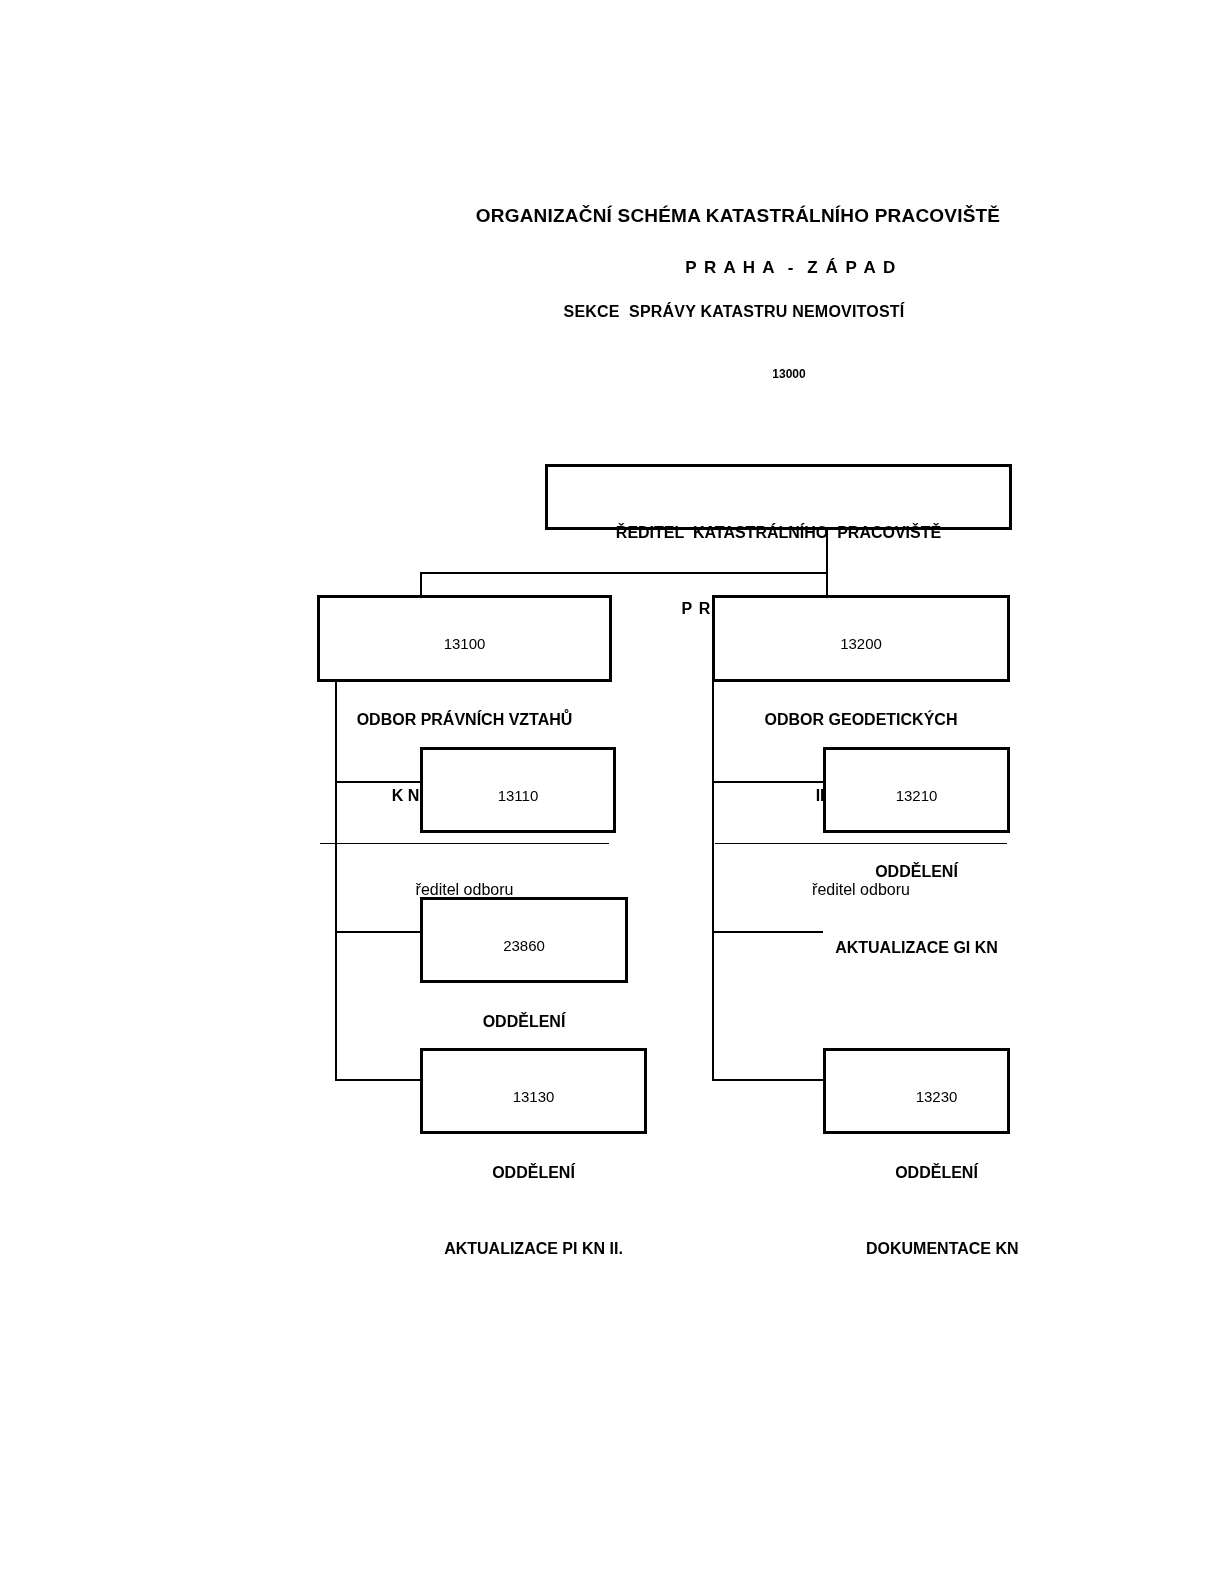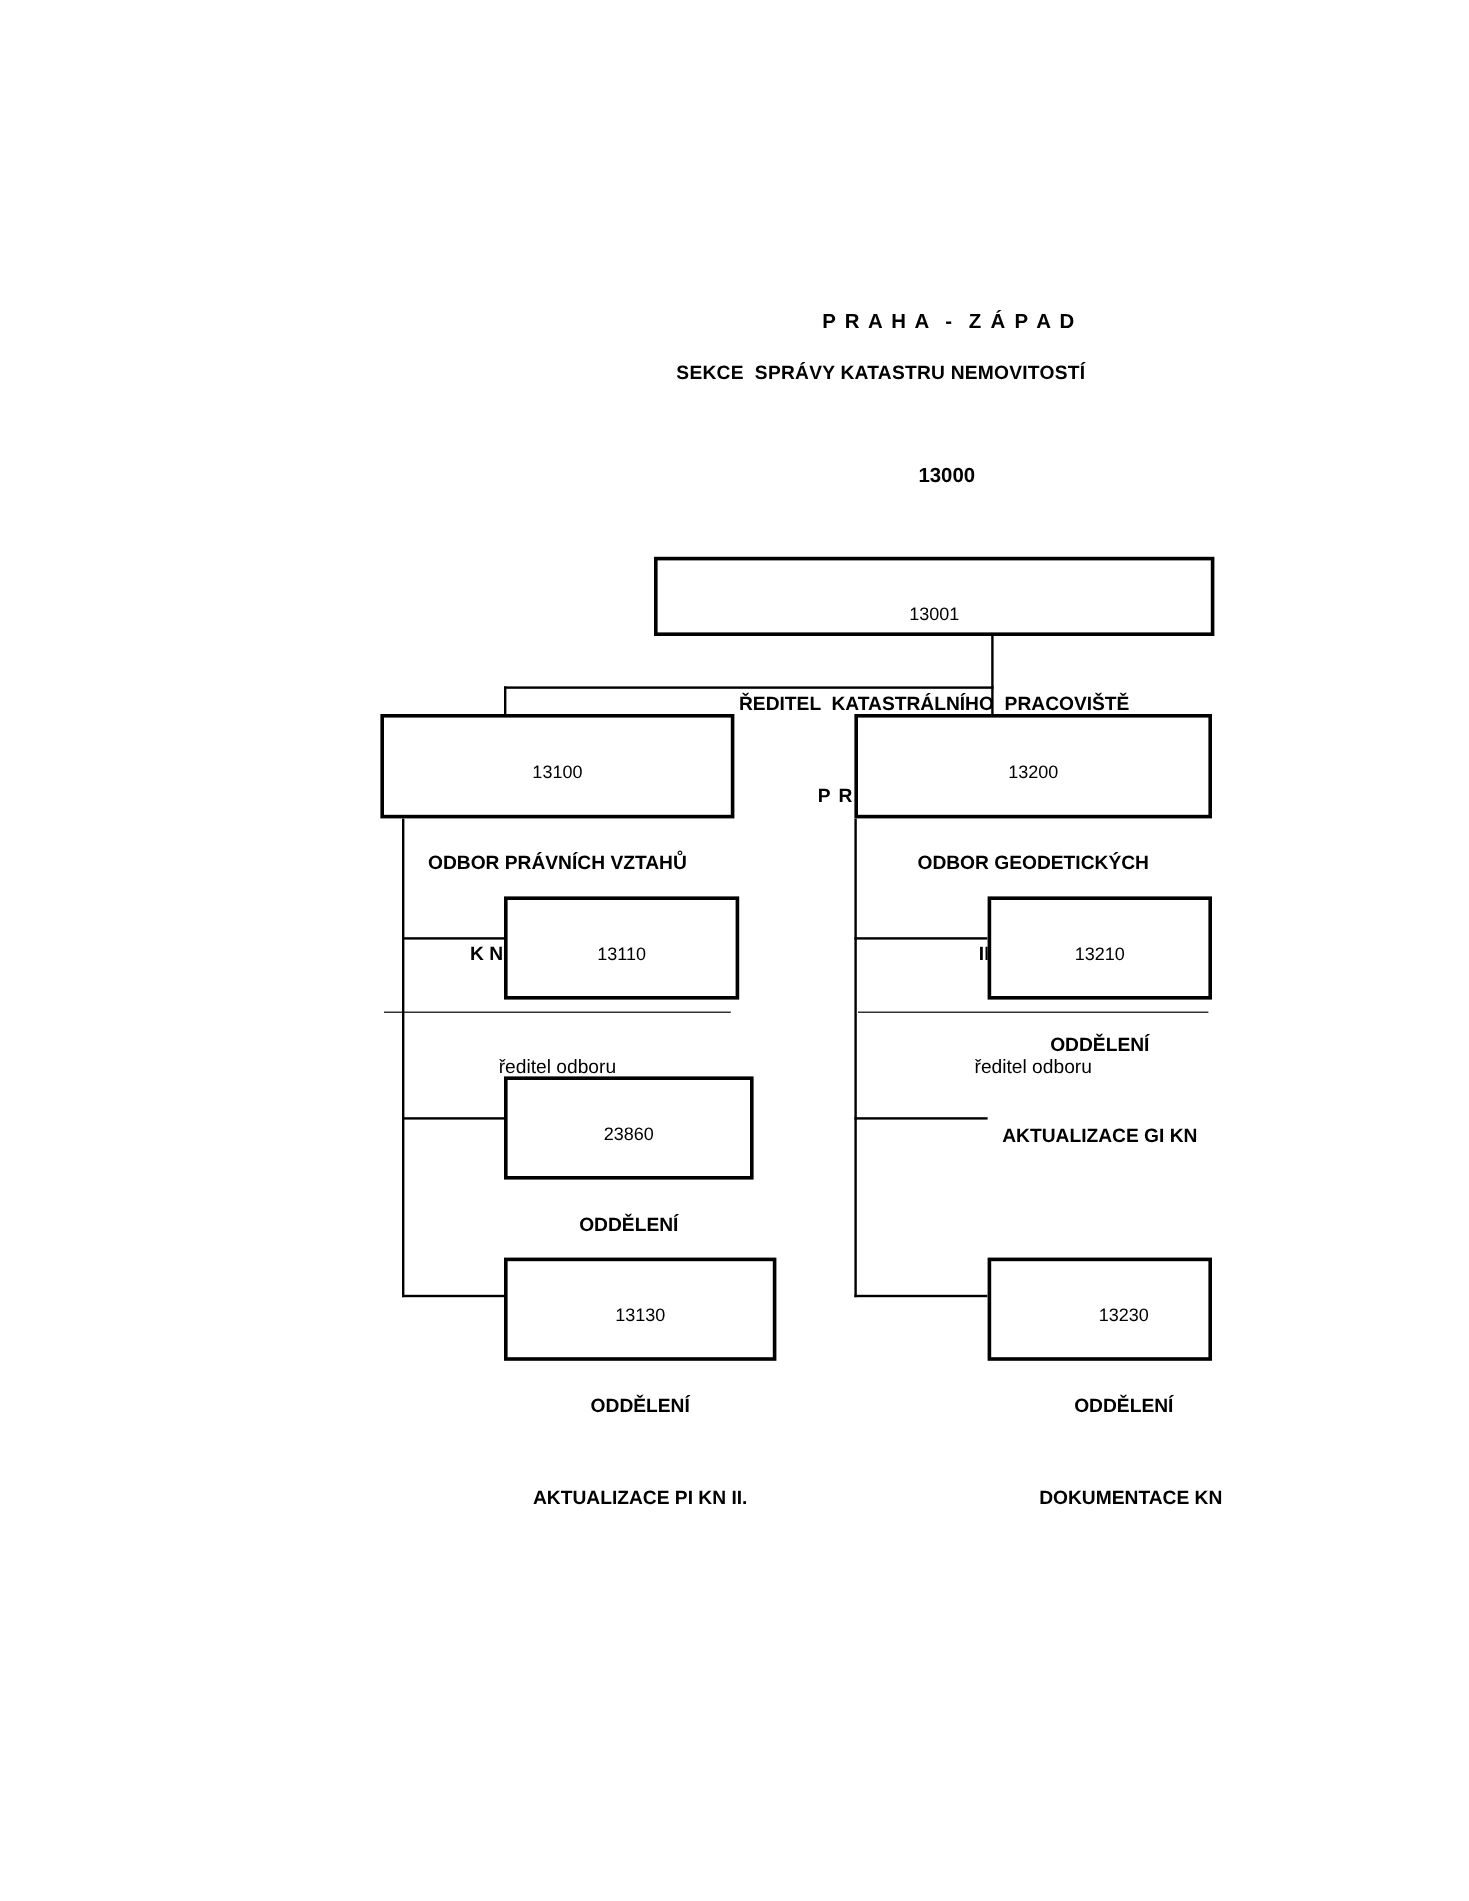--- a/index.html
+++ b/index.html
@@ -18,21 +18,21 @@
   .heading {
     position:absolute;
     transform:translateX(-50%);
     white-space:pre;
     font-weight:bold;
     text-align:center;
   }
   .h-title   { left:738px; top:205px; font-size:19px; letter-spacing:0.2px; }
   .h-praha   { left:791px; top:258px; font-size:17px; letter-spacing:1.5px; }
   .h-sekce   { left:734px; top:303px; font-size:16px; letter-spacing:0.2px; }
-  .h-code    { left:789px; top:387px; font-size:17px; }
+  .h-code    { left:789px; top:367px; font-size:12px; }
   
   .node {
     position:absolute;
     border:3px solid var(--ink);
     background:var(--bg);
     text-align:center;
     white-space:pre;
   }
   .node .code { font-size:15px; font-weight:normal; line-height:20px; }
   .node .nm   { font-size:16px; font-weight:bold;   line-height:20px;margin-top:20px; }
@@ -45,40 +45,40 @@
   .root-box .code { line-height:19px; }
   .unit-gap { height:10px; }
   
   .hline, .vline { position:absolute; background:var(--ink); }
 </style>
 </head>
 <body>
 
 <div class="page">
 
+  <div class="heading h-title">ORGANIZAČNÍ SCHÉMA KATASTRÁLNÍHO PRACOVIŠTĚ</div>
   <div class="heading h-praha">P R A H A  -  Z Á P A D</div>
   <div class="heading h-sekce">SEKCE  SPRÁVY KATASTRU NEMOVITOSTÍ</div>
   <div class="heading h-code">13000</div>
 
   <div class="vline" style="left:826px; top:530px; width:2px; height:65px;"></div>
   <div class="hline" style="left:420px; top:572px; width:408px; height:2px;"></div>
   <div class="vline" style="left:420px; top:572px; width:2px; height:23px;"></div>
 
   <div class="vline" style="left:335px; top:682px; width:2px; height:399px;"></div>
   <div class="hline" style="left:335px; top:781px; width:85px; height:2px;"></div>
   <div class="hline" style="left:335px; top:931px; width:85px; height:2px;"></div>
   <div class="hline" style="left:335px; top:1079px; width:85px; height:2px;"></div>
 
   <div class="vline" style="left:712px; top:682px; width:2px; height:399px;"></div>
   <div class="hline" style="left:712px; top:781px; width:111px; height:2px;"></div>
   <div class="hline" style="left:712px; top:931px; width:111px; height:2px;"></div>
   <div class="hline" style="left:712px; top:1079px; width:111px; height:2px;"></div>
 
   <div class="node root-box" style="left:545px; top:464px; width:467px; height:66px;">
-    <div class="code">13001</div>
     <div class="nm">ŘEDITEL  KATASTRÁLNÍHO  PRACOVIŠTĚ</div>
     <div class="nm spaced">P R A H A  -  Z Á P A D</div>
   </div>
 
   <div class="node dept-box" style="left:317px; top:595px; width:295px; height:87px;">
     <div class="code">13100</div>
     <div class="nm">ODBOR PRÁVNÍCH VZTAHŮ</div>
     <div class="nm">K NEMOVITOSTEM</div>
     <div class="rule"></div>
     <div class="role">ředitel odboru</div>

